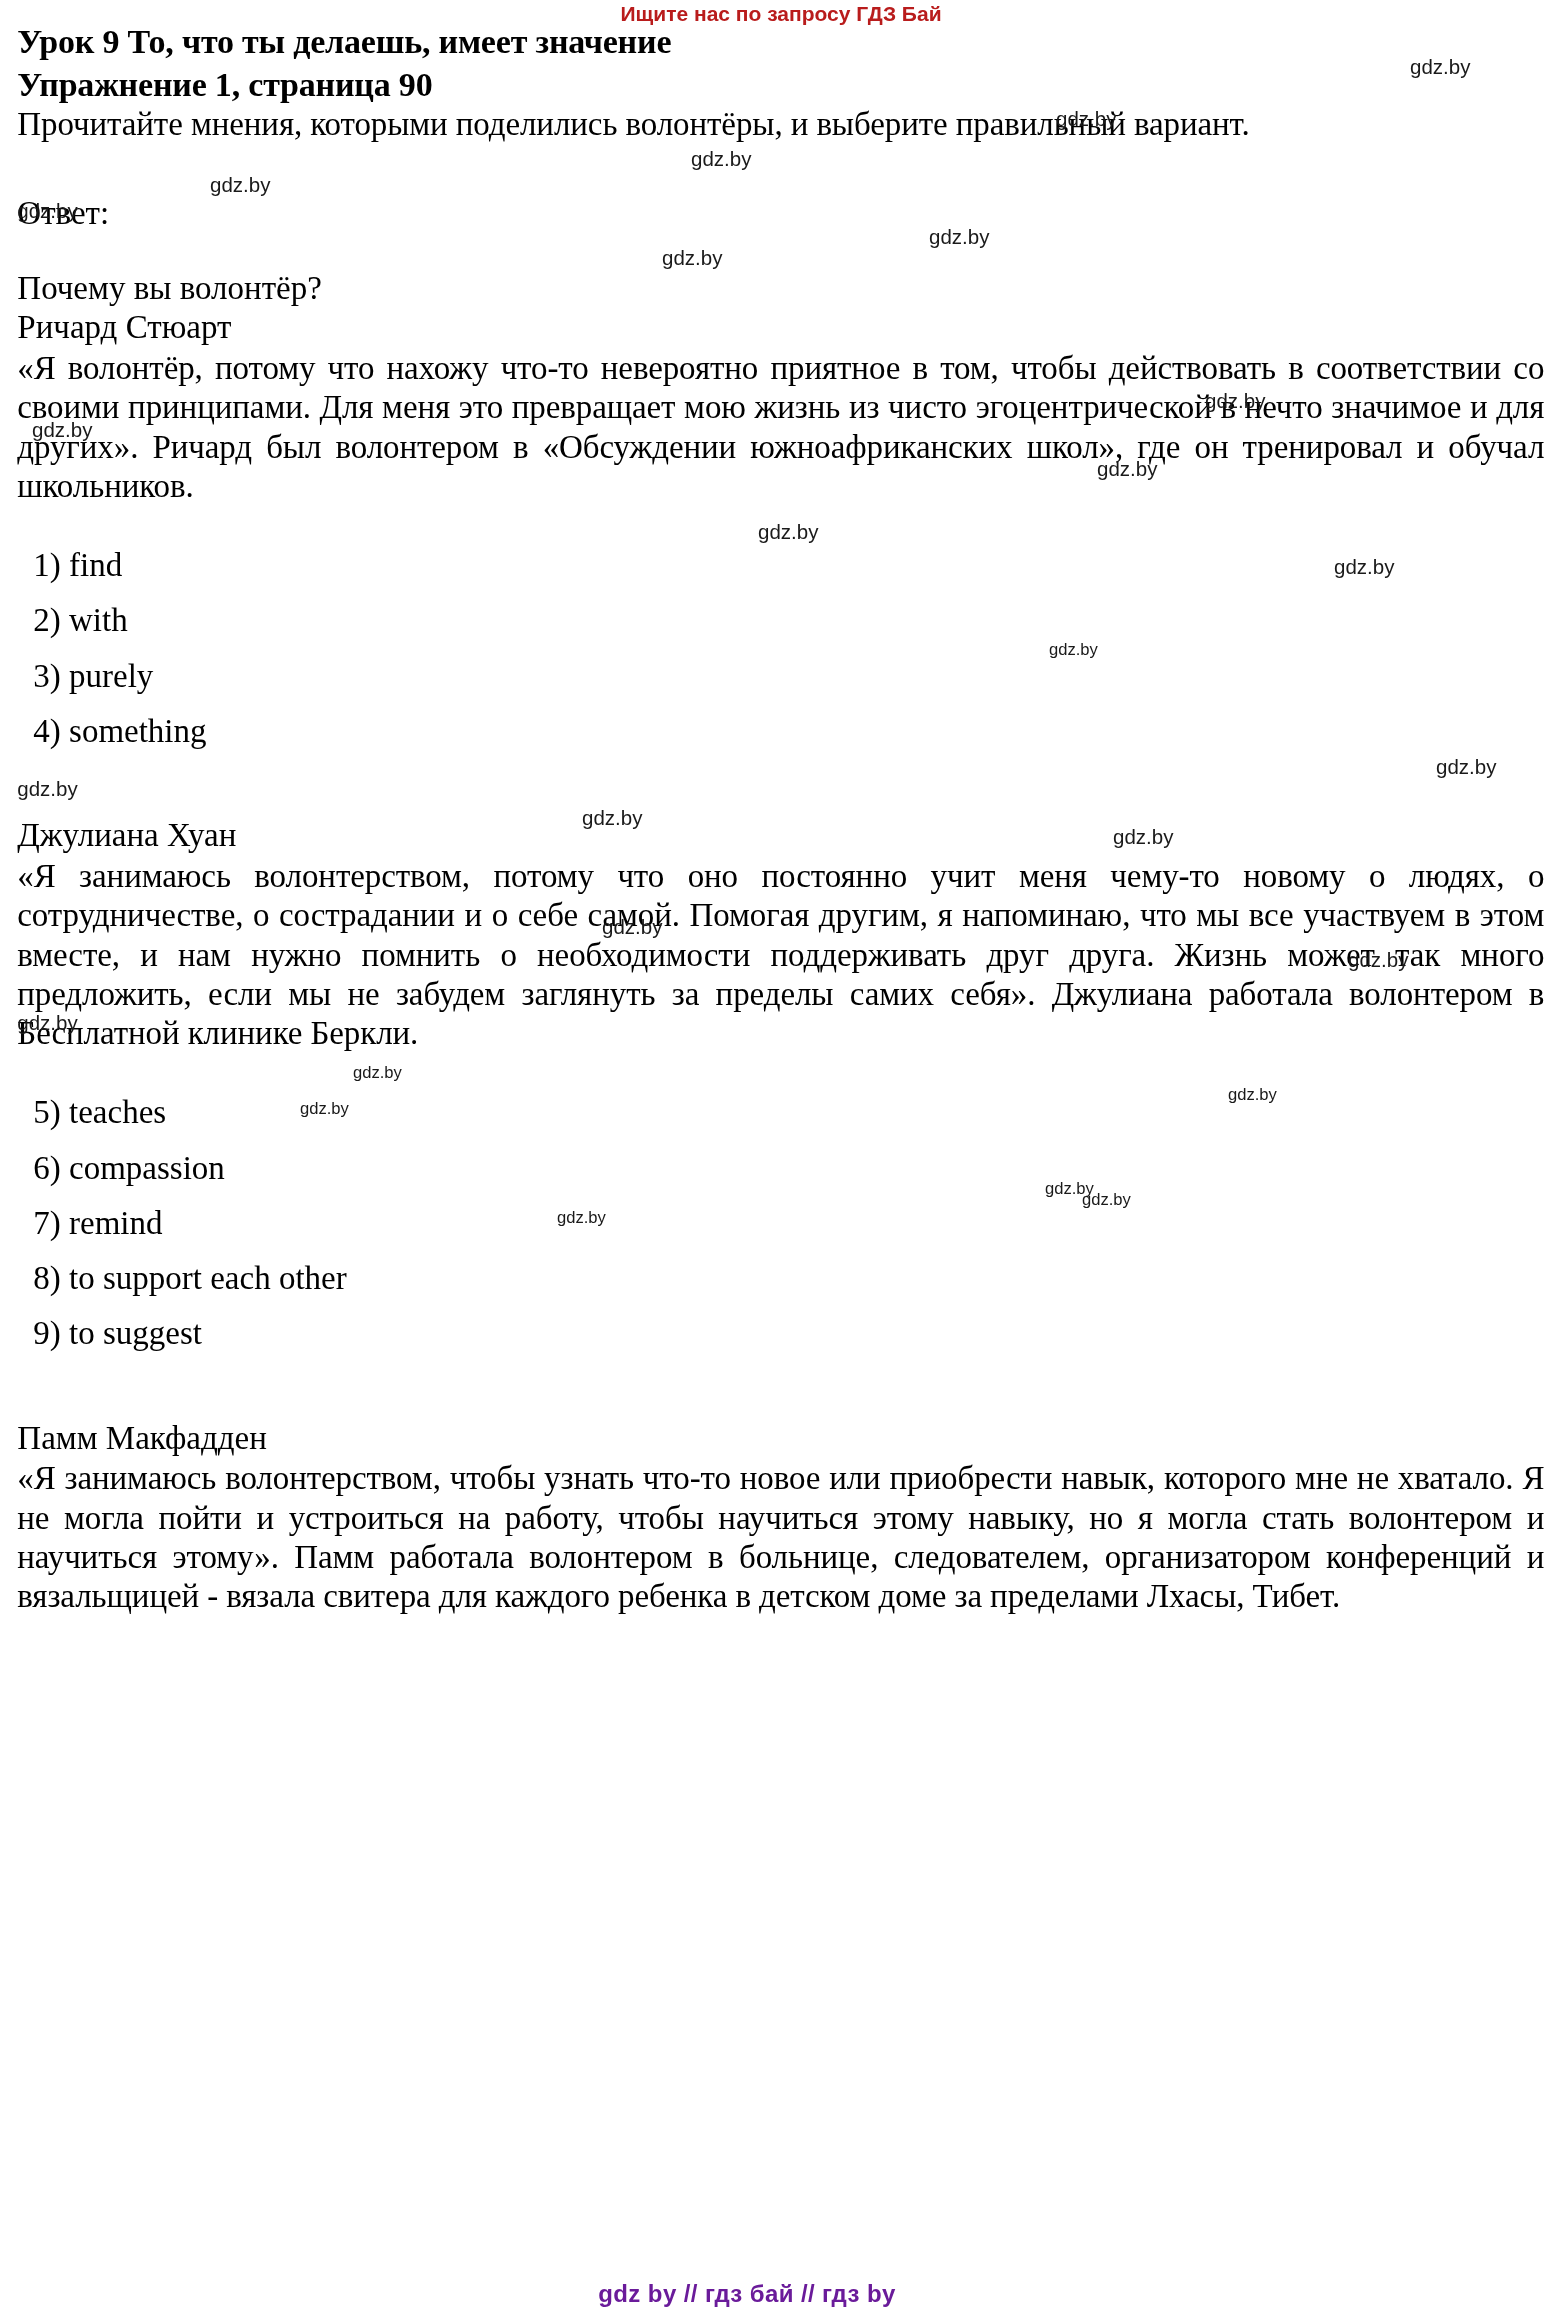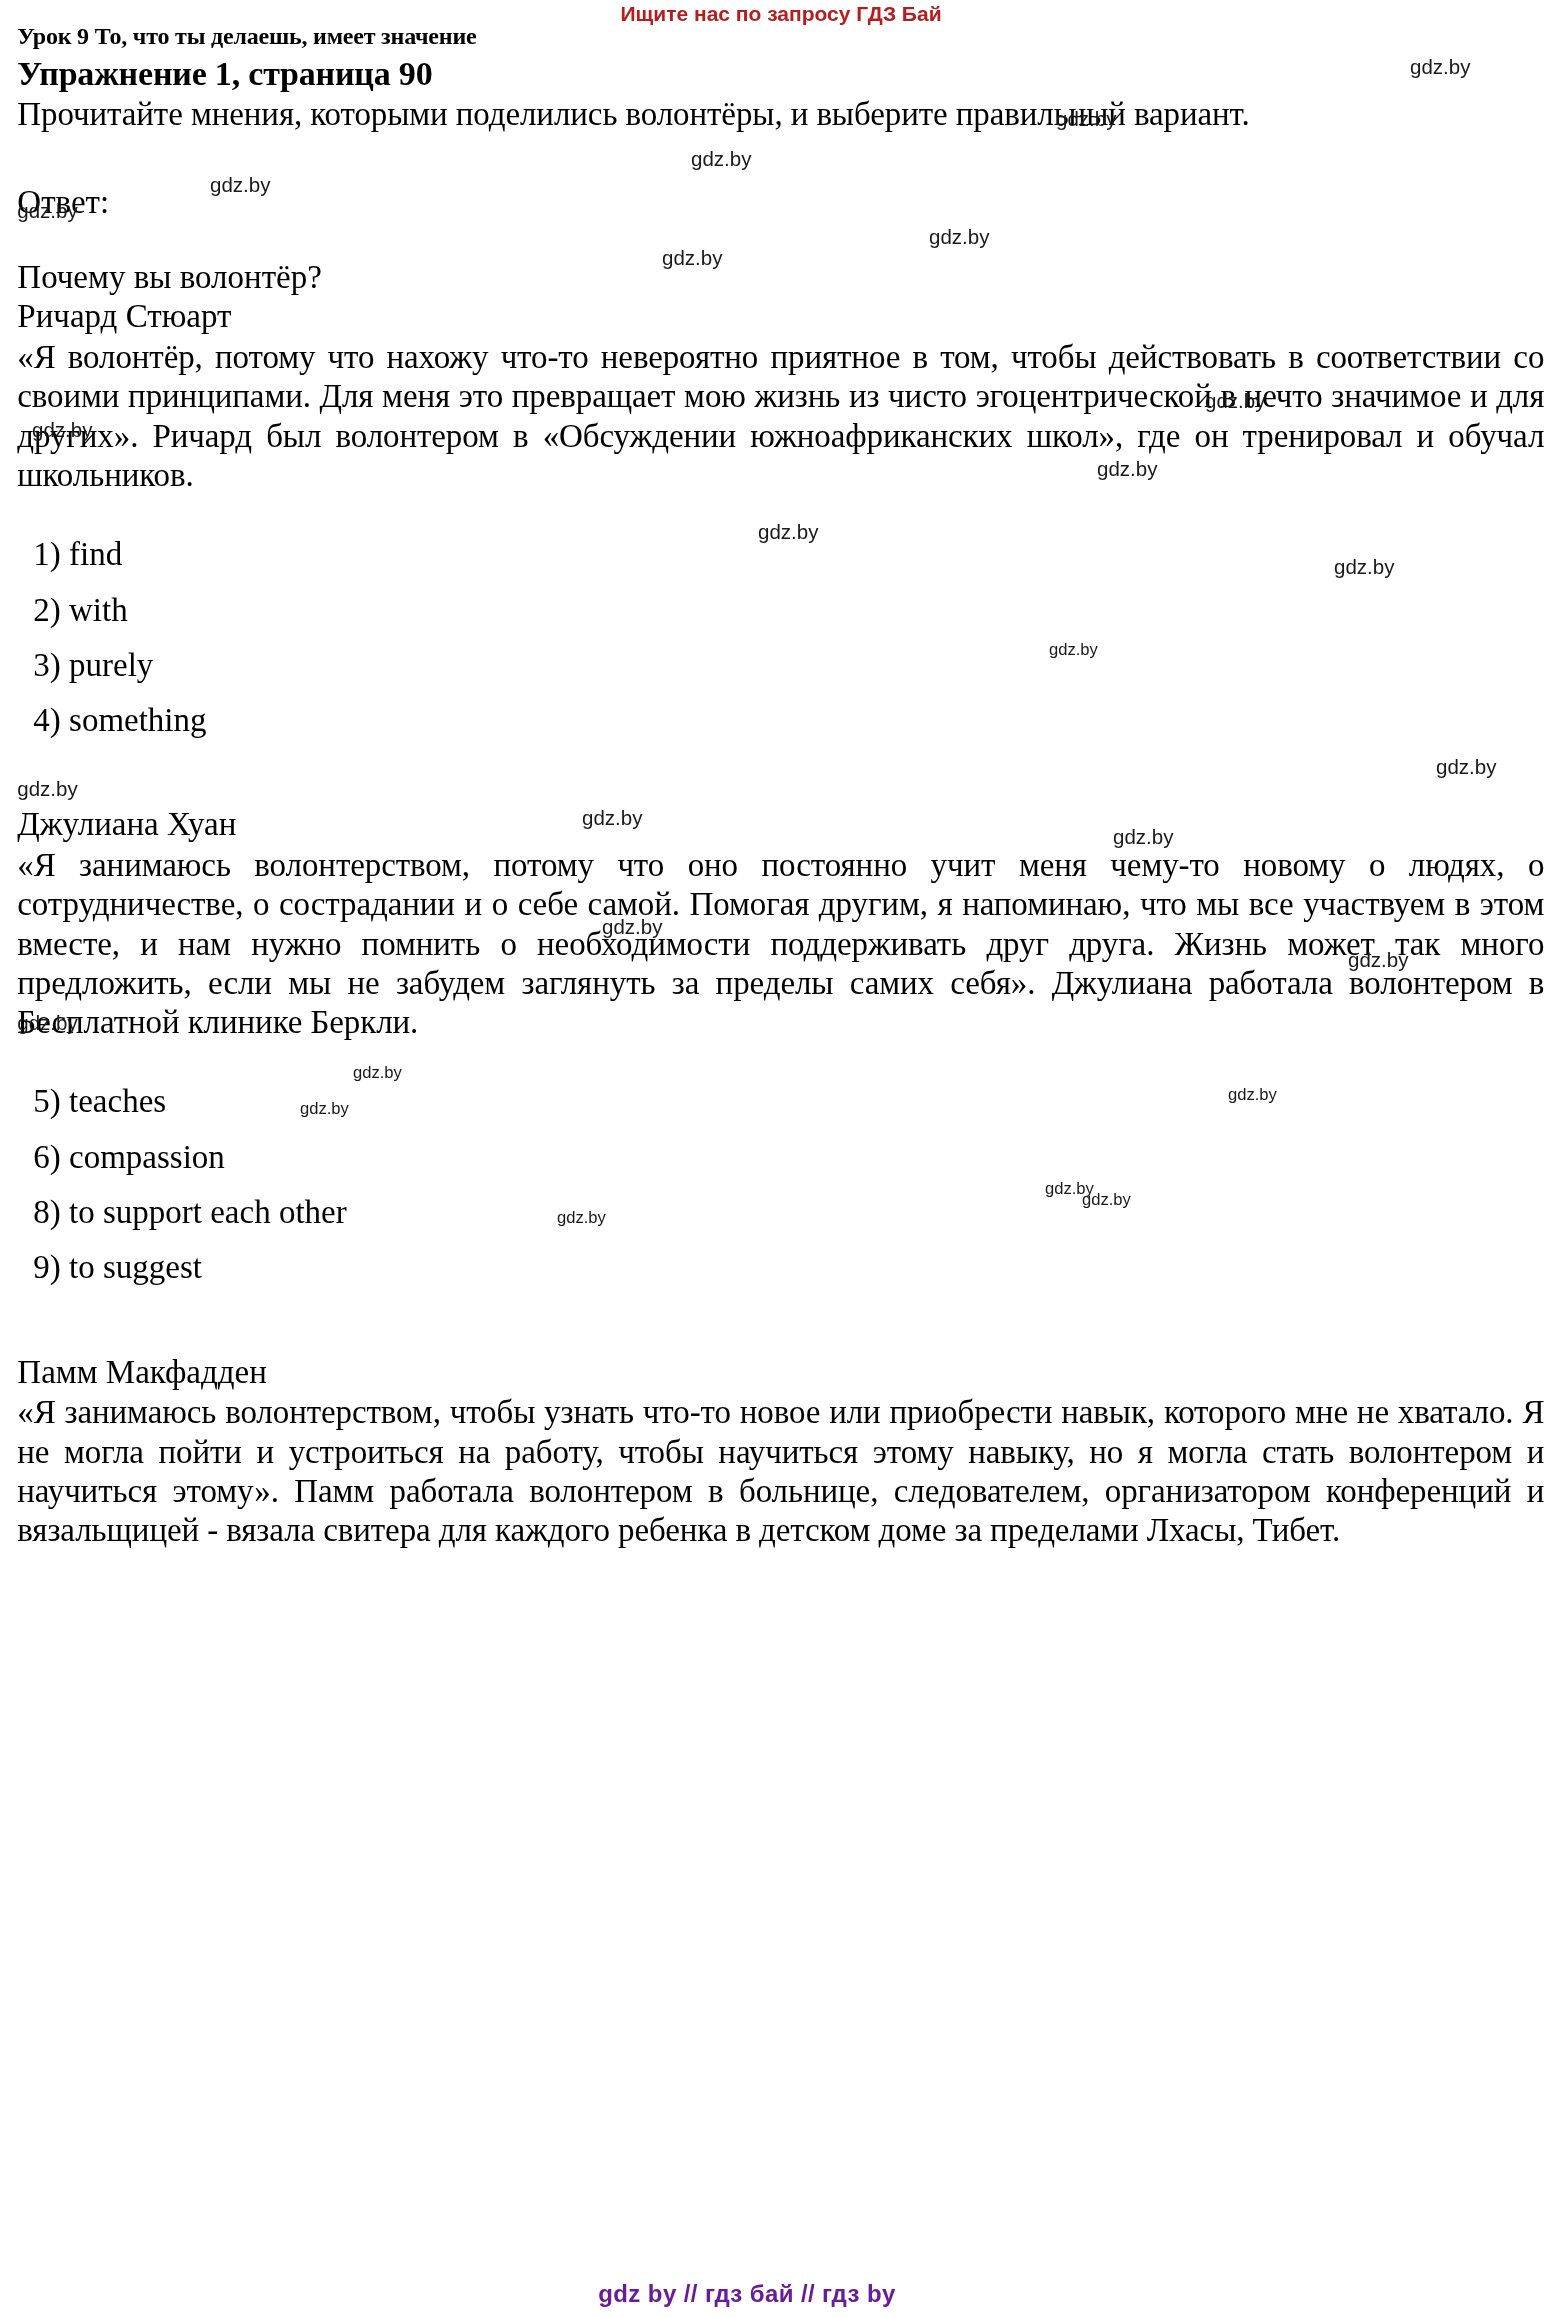--- a/index.html
+++ b/index.html
@@ -40,21 +40,21 @@
   }
 
   .content {
     position: absolute;
     left: 17.3px;
     top: 24px;
     width: 1527px;
   }
 
   h1.lesson-title {
-    font-size: 24px;
+    font-size: 34px;
     font-weight: bold;
     line-height: 1.08;
     margin: 0;
     padding: 0;
     letter-spacing: -0.2px;
   }
 
   h2.exercise-title {
     font-size: 34px;
     font-weight: bold;
@@ -169,20 +169,21 @@
 
     <p class="person-name">Джулиана Хуан</p>
 
     <p class="para">«Я занимаюсь волонтерством, потому что оно постоянно учит меня чему-то новому о людях, о сотрудничестве, о сострадании и о себе самой. Помогая другим, я напоминаю, что мы все участвуем в этом вместе, и нам нужно помнить о необходимости поддерживать друг друга. Жизнь может так много предложить, если мы не забудем заглянуть за пределы самих себя». Джулиана работала волонтером в Бесплатной клинике Беркли.</p>
 
     <div class="spacer-sm"></div>
 
     <ul class="opts">
       <li>5) teaches</li>
       <li>6) compassion</li>
+      <li>7) remind</li>
       <li>8) to support each other</li>
       <li>9) to suggest</li>
     </ul>
 
     <div class="spacer-lg"></div>
 
     <p class="person-name">Памм Макфадден</p>
 
     <p class="para">«Я занимаюсь волонтерством, чтобы узнать что-то новое или приобрести навык, которого мне не хватало. Я не могла пойти и устроиться на работу, чтобы научиться этому навыку, но я могла стать волонтером и научиться этому». Памм работала волонтером в больнице, следователем, организатором конференций и вязальщицей - вязала свитера для каждого ребенка в детском доме за пределами Лхасы, Тибет.</p>
 

